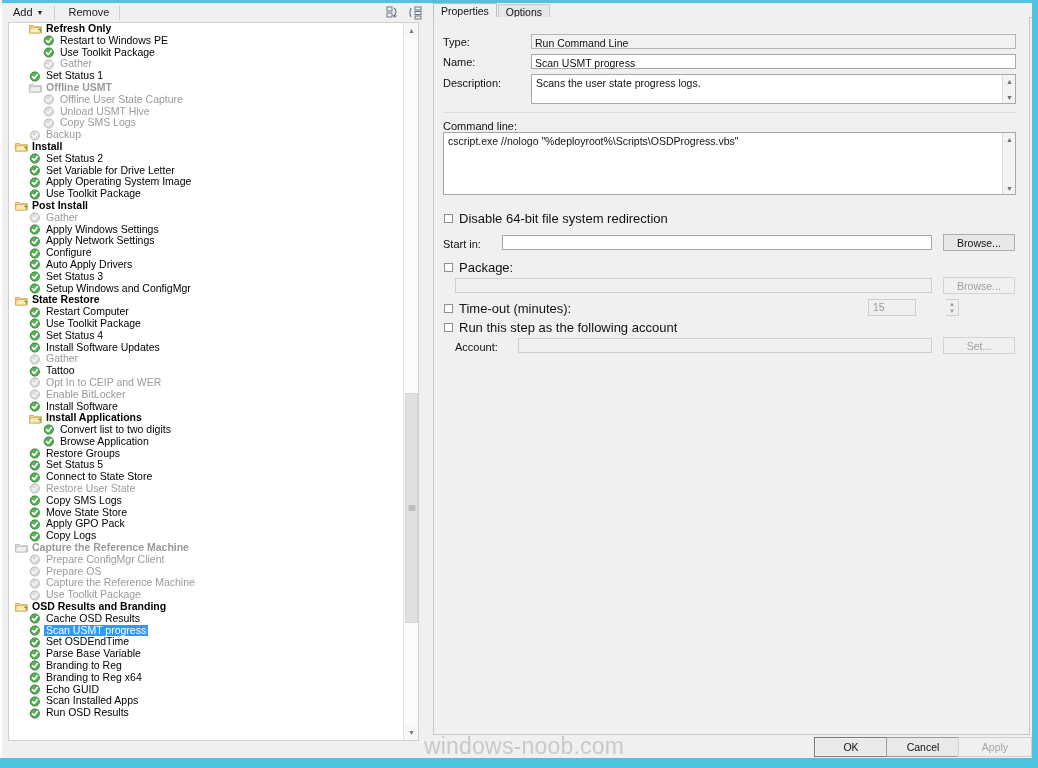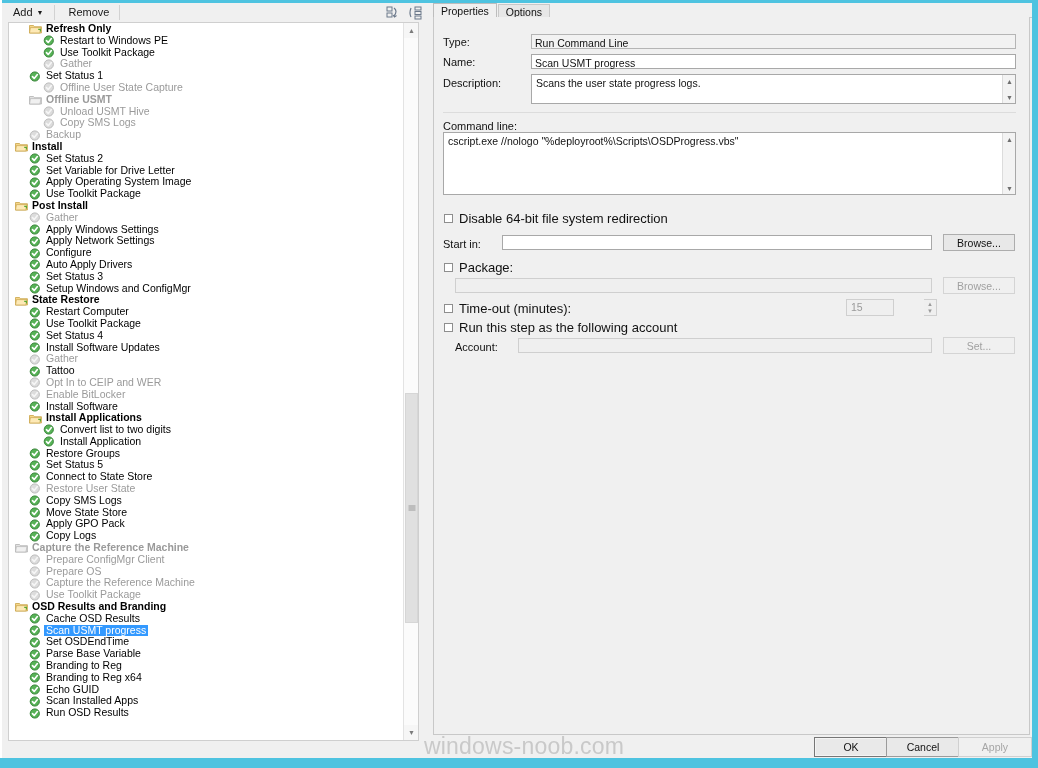--- a/index.html
+++ b/index.html
@@ -200,37 +200,37 @@
           </div>
           <div class="tree-row" style="padding-left: 20px;">
             <span class="ico">
               <svg width="13" height="11" viewBox="0 0 13 11">
                 <circle cx="5.8" cy="5.5" r="4.6" fill="#57b257" stroke="#2e7d2e" stroke-width=".9"></circle>
                 <path d="M3.5 5.6 l1.7 1.9 l3.2 -4" fill="none" stroke="#ffffff" stroke-width="1.6" stroke-linecap="round" stroke-linejoin="round"></path>
               </svg>
             </span>
             <span class="lbl">Set Status 1</span>
           </div>
-          <div class="tree-row dis" style="padding-left: 34px;">
-            <span class="ico">
-              <svg width="13" height="11" viewBox="0 0 13 11">
-                <circle cx="5.8" cy="5.5" r="4.6" fill="#dcdcdc" stroke="#b6b6b6" stroke-width=".9"></circle>
-                <path d="M3.5 5.6 l1.7 1.9 l3.2 -4" fill="none" stroke="#f6f6f6" stroke-width="1.6" stroke-linecap="round" stroke-linejoin="round"></path>
-              </svg>
-            </span>
-            <span class="lbl">Offline User State Capture</span>
-          </div>
           <div class="tree-row grp dis" style="padding-left: 20px;">
             <span class="ico">
               <svg width="13" height="11" viewBox="0 0 13 11">
                 <path d="M0.5 2.5 h4 l1 1.2 h6.9 v6.3 h-12 z" fill="#e2e2e2" stroke="#b3b3b3" stroke-width=".8"></path>
                 <path d="M1.4 4.6 h10.6 l-1.1 5.4 h-10.4 z" fill="#f0f0f0" stroke="#b3b3b3" stroke-width=".7"></path>
               </svg>
             </span>
             <span class="lbl">Offline USMT</span>
+          </div>
+          <div class="tree-row dis" style="padding-left: 34px;">
+            <span class="ico">
+              <svg width="13" height="11" viewBox="0 0 13 11">
+                <circle cx="5.8" cy="5.5" r="4.6" fill="#dcdcdc" stroke="#b6b6b6" stroke-width=".9"></circle>
+                <path d="M3.5 5.6 l1.7 1.9 l3.2 -4" fill="none" stroke="#f6f6f6" stroke-width="1.6" stroke-linecap="round" stroke-linejoin="round"></path>
+              </svg>
+            </span>
+            <span class="lbl">Offline User State Capture</span>
           </div>
           <div class="tree-row dis" style="padding-left: 34px;">
             <span class="ico">
               <svg width="13" height="11" viewBox="0 0 13 11">
                 <circle cx="5.8" cy="5.5" r="4.6" fill="#dcdcdc" stroke="#b6b6b6" stroke-width=".9"></circle>
                 <path d="M3.5 5.6 l1.7 1.9 l3.2 -4" fill="none" stroke="#f6f6f6" stroke-width="1.6" stroke-linecap="round" stroke-linejoin="round"></path>
               </svg>
             </span>
             <span class="lbl">Unload USMT Hive</span>
           </div>
@@ -481,21 +481,21 @@
             </span>
             <span class="lbl">Convert list to two digits</span>
           </div>
           <div class="tree-row" style="padding-left: 34px;">
             <span class="ico">
               <svg width="13" height="11" viewBox="0 0 13 11">
                 <circle cx="5.8" cy="5.5" r="4.6" fill="#57b257" stroke="#2e7d2e" stroke-width=".9"></circle>
                 <path d="M3.5 5.6 l1.7 1.9 l3.2 -4" fill="none" stroke="#ffffff" stroke-width="1.6" stroke-linecap="round" stroke-linejoin="round"></path>
               </svg>
             </span>
-            <span class="lbl">Install Application</span>
+            <span class="lbl">Browse Application</span>
           </div>
           <div class="tree-row" style="padding-left: 20px;">
             <span class="ico">
               <svg width="13" height="11" viewBox="0 0 13 11">
                 <circle cx="5.8" cy="5.5" r="4.6" fill="#57b257" stroke="#2e7d2e" stroke-width=".9"></circle>
                 <path d="M3.5 5.6 l1.7 1.9 l3.2 -4" fill="none" stroke="#ffffff" stroke-width="1.6" stroke-linecap="round" stroke-linejoin="round"></path>
               </svg>
             </span>
             <span class="lbl">Restore Groups</span>
           </div>
@@ -782,21 +782,21 @@
       </div>
       <div class="inp dis" style="position:absolute;left:21px;top:261px;width:477px;height:15px;"></div>
       <div class="btn dis" style="position:absolute;left:509px;top:260px;width:72px;height:17px;">
         <span>Browse...</span>
       </div>
 
       <div class="fld-row" style="left:10px;top:284px;">
         <span class="cbx"></span>
         <span class="cbx-label">Time-out (minutes):</span>
       </div>
-      <div class="spin" style="left:412px;top:282px;gap:30px;">
+      <div class="spin" style="left:434px;top:282px;gap:30px;">
         <span class="sv">15</span>
         <span class="sb">
           <i>▲</i>
           <i>▼</i>
         </span>
       </div>
 
       <div class="fld-row" style="left:10px;top:303px;">
         <span class="cbx"></span>
         <span class="cbx-label">Run this step as the following account</span>

